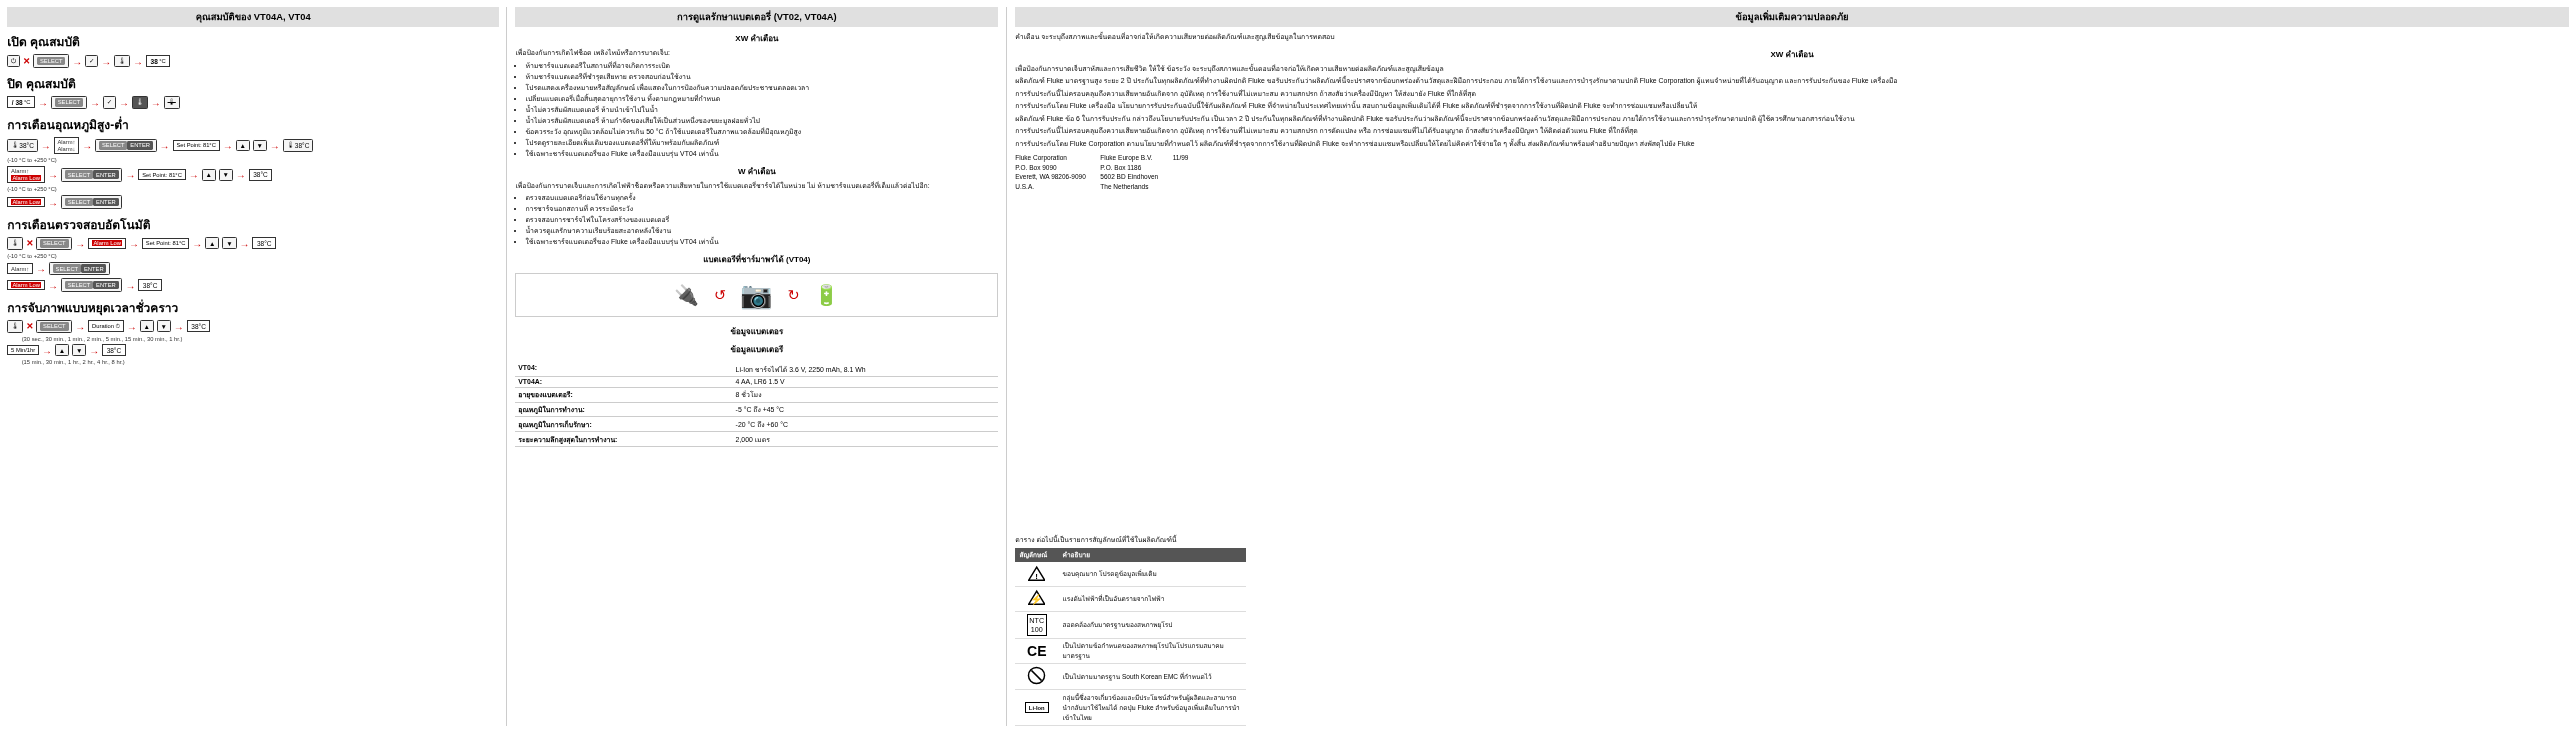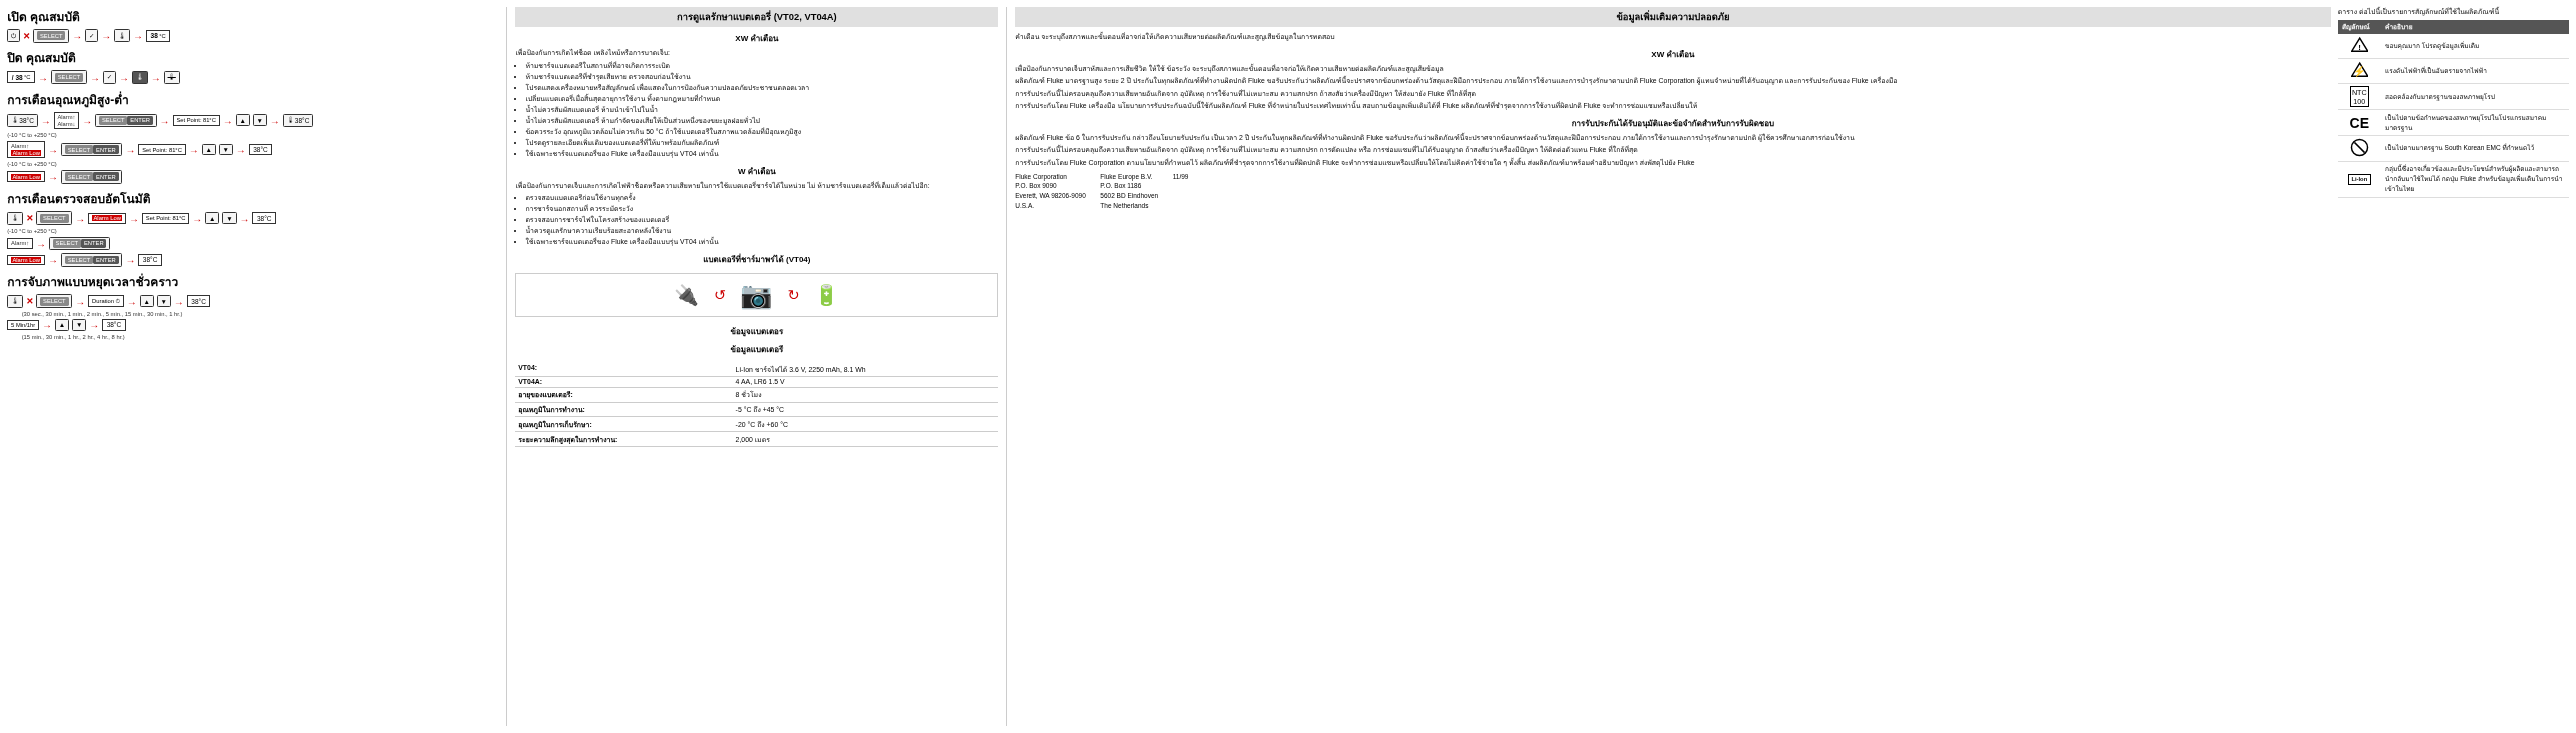--- a/index.html
+++ b/index.html
@@ -32,21 +32,21 @@
       flex-shrink: 0;
       border-left: 0.7px solid #ccc;
       padding-left: 8px;
     }
     
     .col-right {
       flex: 1;
       border-left: 0.7px solid #ccc;
       padding-left: 8.7px;
       display: flex;
-      flex-direction: row;
+      flex-direction: column;
       gap: 7.2px;
     }
     .col-right-text {
       flex: 1;
     }
     .col-right-table {
       width: 231px;
       flex-shrink: 0;
     }
 
@@ -277,20 +277,21 @@
       padding: 1.4px 2.9px;
       font-size: 5.8px;
       font-weight: bold;
     }
   </style>
 </head>
 <body>
 
 <div class="page-wrapper">
   <div class="col-left">
+    <h2 class="section-title">คุณสมบัติของ VT04A, VT04</h2>
 
     <div class="diagram-section sub-section">
       <div class="diagram-section-title">เปิด คุณสมบัติ</div>
       <div class="diagram-row">
         <div class="ui-box">
           <span>⏻</span>
         </div>
         <span class="x-mark">✕</span>
         <div class="ui-box">
           <span class="btn-select">SELECT</span>
@@ -574,21 +575,20 @@
       <p class="body-text">
         ผลิตภัณฑ์ Fluke มาตรฐานสูง ระยะ 2 ปี ประกันในทุกผลิตภัณฑ์ที่ทำงานผิดปกติ Fluke ขอรับประกันว่าผลิตภัณฑ์นี้จะปราศจากข้อบกพร่องด้านวัสดุและฝีมือการประกอบ ภายใต้การใช้งานและการบำรุงรักษาตามปกติ Fluke Corporation ผู้แทนจำหน่ายที่ได้รับอนุญาต และการรับประกันของ Fluke เครื่องมือ
       </p>
       <p class="body-text">
         การรับประกันนี้ไม่ครอบคลุมถึงความเสียหายอันเกิดจาก อุบัติเหตุ การใช้งานที่ไม่เหมาะสม ความสกปรก ถ้าสงสัยว่าเครื่องมีปัญหา ให้ส่งมายัง Fluke ที่ใกล้ที่สุด
       </p>
       <p class="body-text">
         การรับประกันโดย Fluke เครื่องมือ นโยบายการรับประกันฉบับนี้ใช้กับผลิตภัณฑ์ Fluke ที่จำหน่ายในประเทศไทยเท่านั้น สอบถามข้อมูลเพิ่มเติมได้ที่ Fluke ผลิตภัณฑ์ที่ชำรุดจากการใช้งานที่ผิดปกติ Fluke จะทำการซ่อมแซมหรือเปลี่ยนให้
       </p>
 
-      <h3 class="sub-title">การรับประกันได้รับอนุมัติและข้อจำกัดสำหรับการรับผิดชอบ</h3>
       <p class="body-text">
         ผลิตภัณฑ์ Fluke ข้อ 6 ในการรับประกัน กล่าวถึงนโยบายรับประกัน เป็นเวลา 2 ปี ประกันในทุกผลิตภัณฑ์ที่ทำงานผิดปกติ Fluke ขอรับประกันว่าผลิตภัณฑ์นี้จะปราศจากข้อบกพร่องด้านวัสดุและฝีมือการประกอบ ภายใต้การใช้งานและการบำรุงรักษาตามปกติ ผู้ใช้ควรศึกษาเอกสารก่อนใช้งาน
       </p>
       <p class="body-text">
         การรับประกันนี้ไม่ครอบคลุมถึงความเสียหายอันเกิดจาก อุบัติเหตุ การใช้งานที่ไม่เหมาะสม ความสกปรก การดัดแปลง หรือ การซ่อมแซมที่ไม่ได้รับอนุญาต ถ้าสงสัยว่าเครื่องมีปัญหา ให้ติดต่อตัวแทน Fluke ที่ใกล้ที่สุด
       </p>
       <p class="body-text">
         การรับประกันโดย Fluke Corporation ตามนโยบายที่กำหนดไว้ ผลิตภัณฑ์ที่ชำรุดจากการใช้งานที่ผิดปกติ Fluke จะทำการซ่อมแซมหรือเปลี่ยนให้โดยไม่คิดค่าใช้จ่ายใด ๆ ทั้งสิ้น ส่งผลิตภัณฑ์มาพร้อมคำอธิบายปัญหา ส่งพัสดุไปยัง Fluke
       </p>
 

